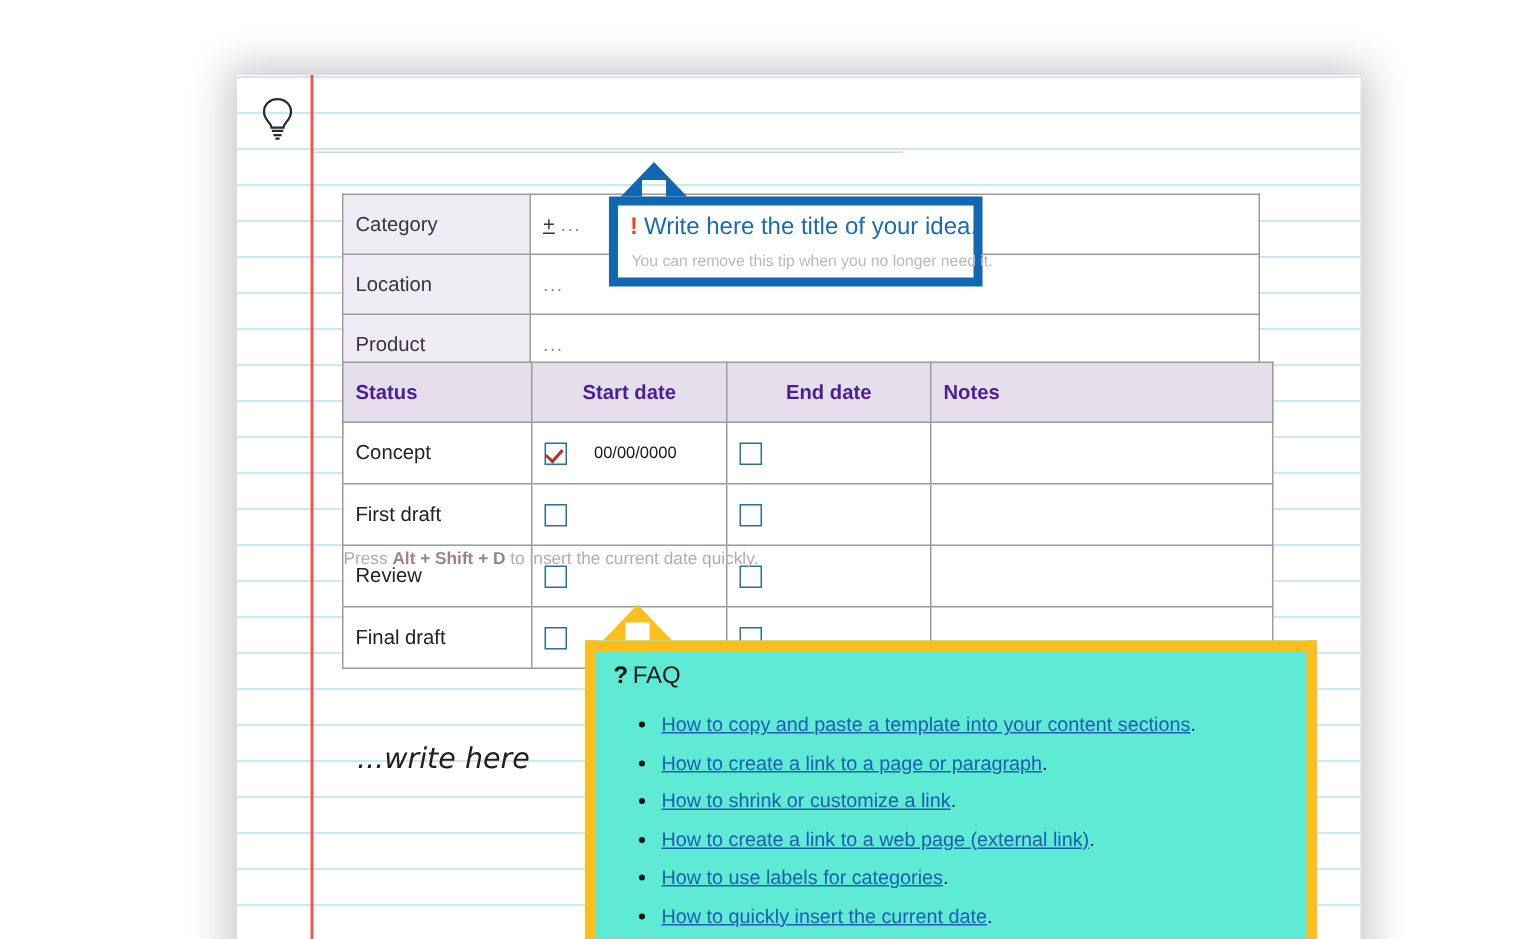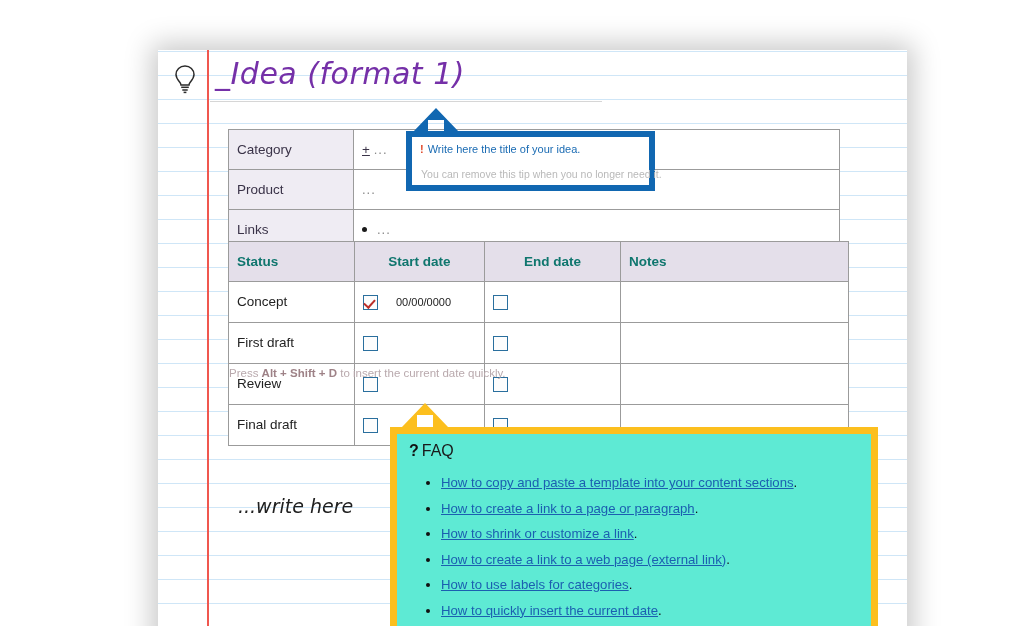--- a/index.html
+++ b/index.html
@@ -120,21 +120,21 @@
     background: #1a1a1a;
     vertical-align: middle;
     margin-right: 10px;
     margin-bottom: 1px;
   }
 
   
   #status-table { left: 70px; top: 191px; }
   #status-table th {
     background: #e4dfea;
-    color: #0f766e;
+    color: #4c1d95;
     font-weight: bold;
     height: 26px;
     font-size: 13.5px;
   }
   #status-table td { height: 24.5px; }
   .c-status { width: 126px; }
   .c-start  { width: 130px; text-align: center; }
   .c-end    { width: 136px; text-align: center; }
   .c-notes  { width: 228px; }
   #status-table th.c-status { text-align: left; }
@@ -194,21 +194,21 @@
   
   #tip-blue {
     left: 406px; top: 131px;
     width: 249px; height: 60px;
     background: #ffffff;
     border: 6px solid #1167B1;
   }
   #tip-blue .tip-main {
     position: absolute;
     left: 8px; top: 6px;
-    font-size: 11px;
+    font-size: 16px;
     color: #1a6bb3;
     white-space: nowrap;
   }
   #tip-blue .tip-main .bang {
     color: #e04a2b;
     font-weight: bold;
     margin-right: 4px;
   }
   #tip-blue .tip-sub {
     position: absolute;
@@ -266,29 +266,34 @@
     <div id="head-rule"></div>
     <div id="margin-line"></div>
 
     <div id="header">
       <svg id="bulb" viewBox="0 0 26 30">
         <path d="M13 2 C7.8 2 4 5.9 4 10.6 C4 13.8 5.8 15.9 7.4 17.8 C8.3 18.9 9 19.8 9 21 L17 21 C17 19.8 17.7 18.9 18.6 17.8 C20.2 15.9 22 13.8 22 10.6 C22 5.9 18.2 2 13 2 Z" fill="none" stroke="#2b2b2b" stroke-width="1.5"></path>
         <line x1="9.2" y1="23.3" x2="16.8" y2="23.3" stroke="#2b2b2b" stroke-width="1.5"></line>
         <line x1="10.3" y1="26.0" x2="15.7" y2="26.0" stroke="#2b2b2b" stroke-width="1.5"></line>
         <line x1="11.6" y1="28.4" x2="14.4" y2="28.4" stroke="#2b2b2b" stroke-width="1.5"></line>
       </svg>
-      <div id="title">_Idea (format 1)</div>
     </div>
 
     <table id="info-table" class="tbl">
       <tbody>
         <tr>
           <td class="lbl">Category</td>
           <td class="val">
             <span class="plus">+</span>
+            <span class="dots">...</span>
+          </td>
+        </tr>
+        <tr>
+          <td class="lbl">Location</td>
+          <td class="val">
             <span class="dots">...</span>
           </td>
         </tr>
         <tr>
           <td class="lbl">Product</td>
           <td class="val">
             <span class="dots">...</span>
           </td>
         </tr>
         <tr>

